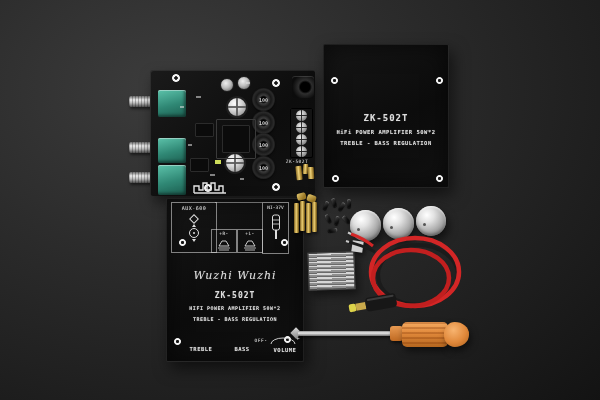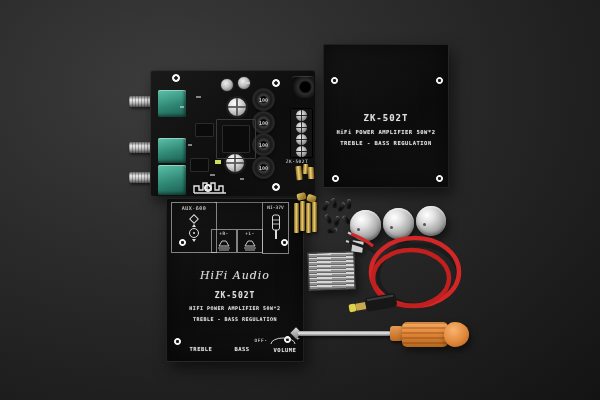--- a/index.html
+++ b/index.html
@@ -193,21 +193,21 @@
         <path d="M2.5,7 h7 M2.5,11 h7" stroke="#ddd" stroke-width=".8"></path>
         <rect x="5" y="17" width="2" height="9" fill="#ddd"></rect>
       </svg>
     </div>
 
     <div class="hole" style="left:12px;top:40px;width:7px;height:7px;"></div>
     <div class="hole" style="left:114px;top:40px;width:7px;height:7px;"></div>
     <div class="hole" style="left:7px;top:139px;width:7px;height:7px;"></div>
     <div class="hole" style="left:117px;top:137px;width:7px;height:7px;"></div>
 
-    <div class="etch" style="left:0;top:70px;width:100%;font-size:11px;font-family:'DejaVu Serif','Liberation Serif',serif;font-style:italic;letter-spacing:1px;">HiFi Audio</div>
+    <div class="etch" style="left:0;top:70px;width:100%;font-size:11px;font-family:'DejaVu Serif','Liberation Serif',serif;font-style:italic;letter-spacing:1px;">Wuzhi Wuzhi</div>
     <div class="etch" style="left:0;top:92px;width:100%;font-size:8px;font-weight:bold;letter-spacing:1px;">ZK-502T</div>
     <div class="etch" style="left:0;top:106px;width:100%;font-size:5px;font-weight:bold;">HIFI POWER AMPLIFIER 50W*2</div>
     <div class="etch" style="left:0;top:117px;width:100%;font-size:5px;font-weight:bold;">TREBLE - BASS REGULATION</div>
 
     <div class="etch" style="left:14px;top:147px;width:40px;font-size:5.5px;font-weight:bold;">TREBLE</div>
     <div class="etch" style="left:60px;top:147px;width:30px;font-size:5.5px;font-weight:bold;">BASS</div>
     <div class="etch" style="left:98px;top:148px;width:40px;font-size:5.5px;font-weight:bold;">VOLUME</div>
     <div class="etch" style="left:86px;top:139px;width:16px;font-size:4.5px;">OFF-</div>
     <svg style="position:absolute;left:102px;top:137px;" width="28" height="9" viewBox="0 0 28 9">
       <path d="M2,8 A 12,6 0 0 1 26,8" fill="none" stroke="#ddd" stroke-width=".9"></path>

